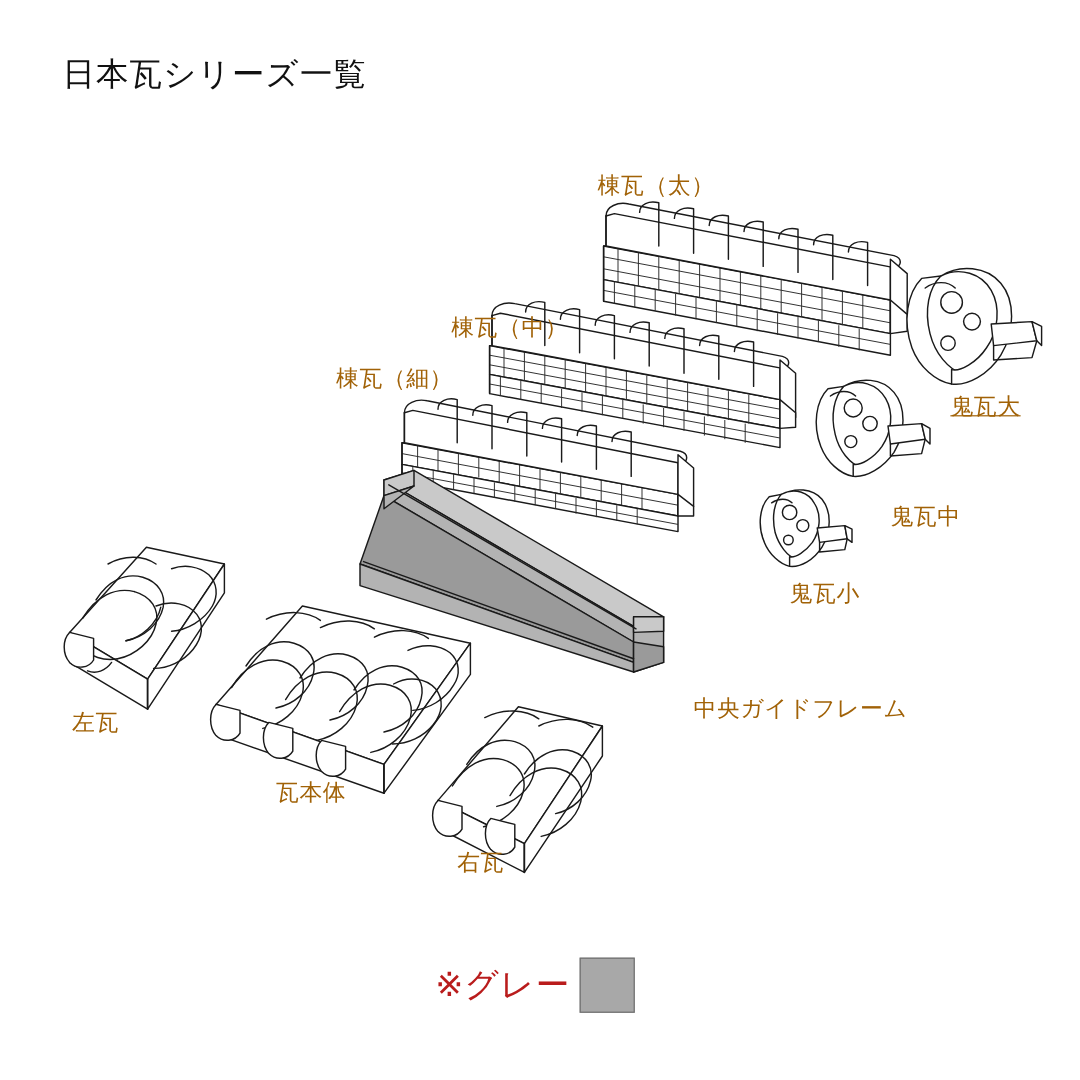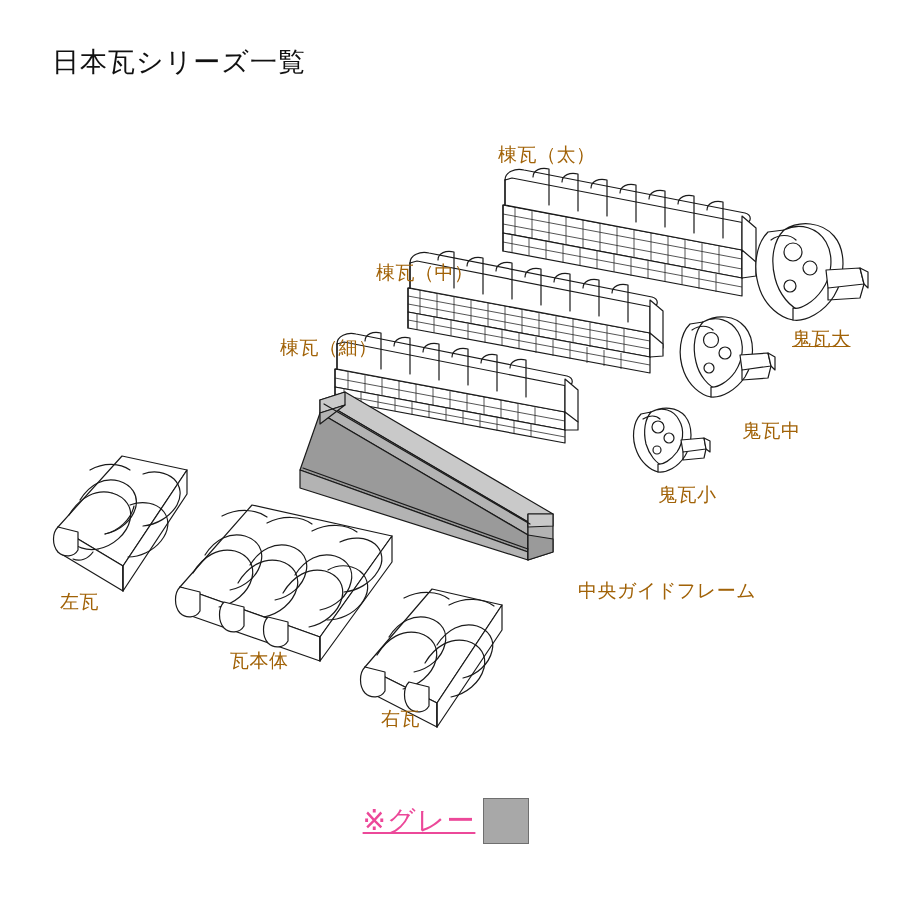--- a/index.html
+++ b/index.html
@@ -44,22 +44,21 @@
     width: 900px;
     display: flex;
     align-items: center;
     justify-content: center;
     gap: 0px;
   }
   .footer-text {
     font-size: 28px;
     letter-spacing: 1px;
     white-space: nowrap;
-    color: #ec4899;
-    text-decoration: underline;
+    color: #b91c1c;
   }
   .swatch {
     display: inline-block;
     width: 44px;
     height: 44px;
     background: #a8a8a8;
     border: 1px solid #6f6f6f;
     margin: 0 8px;
     vertical-align: middle;
   }
@@ -353,21 +352,21 @@
       </g>
       <path class="fw" d="M365 667 C 359 673 359 686 365 693 C 371 699 381 698 385 691 L385 672 Z"></path>
       <path class="fw" d="M409 682 C 403 688 403 701 409 708 C 415 714 425 713 429 706 L429 687 Z"></path>
       <path class="ln" d="M437 703 L437 727"></path>
     </g>
 
   </svg>
 
   <div class="lbl" style="left:498px; top:142px;">棟瓦（太）</div>
   <div class="lbl" style="left:376px; top:224px;margin-top:36px;">棟瓦（中）</div>
-  <div class="lbl" style="left:280px; top:303px;margin-top:32px;">棟瓦（細）</div>
+  <div class="lbl" style="left:280px; top:303px;">棟瓦（細）</div>
   <div class="lbl" style="left:792px; top:326px;text-decoration:underline;">鬼瓦大</div>
   <div class="lbl" style="left:742px; top:418px;">鬼瓦中</div>
   <div class="lbl" style="left:658px; top:482px;">鬼瓦小</div>
   <div class="lbl" style="left:578px; top:532px;margin-top:46px;">中央ガイドフレーム</div>
   <div class="lbl" style="left:60px; top:589px;">左瓦</div>
   <div class="lbl" style="left:190px; top:648px;margin-left:40px;">瓦本体</div>
   <div class="lbl" style="left:381px; top:706px;">右瓦</div>
 
   <div class="footer-wrap">
     <span class="footer-text">※グレー</span>

